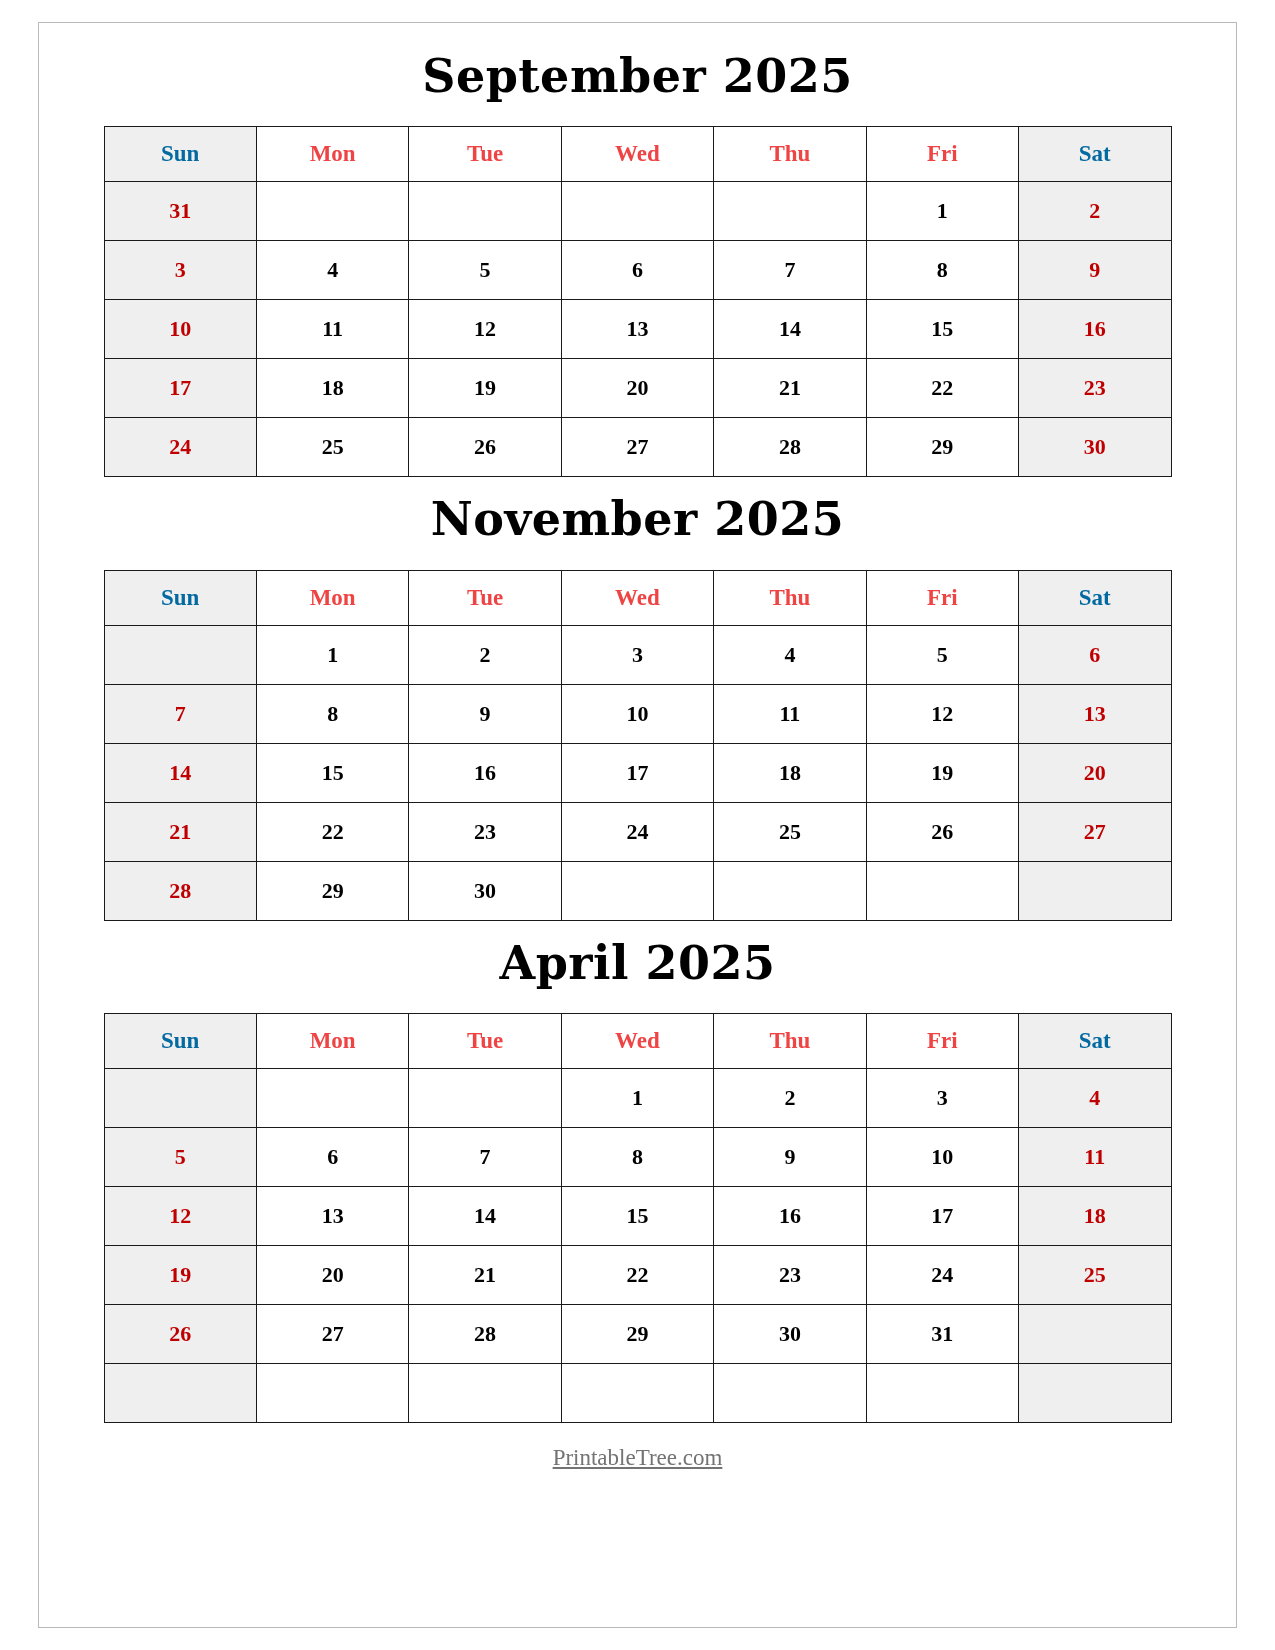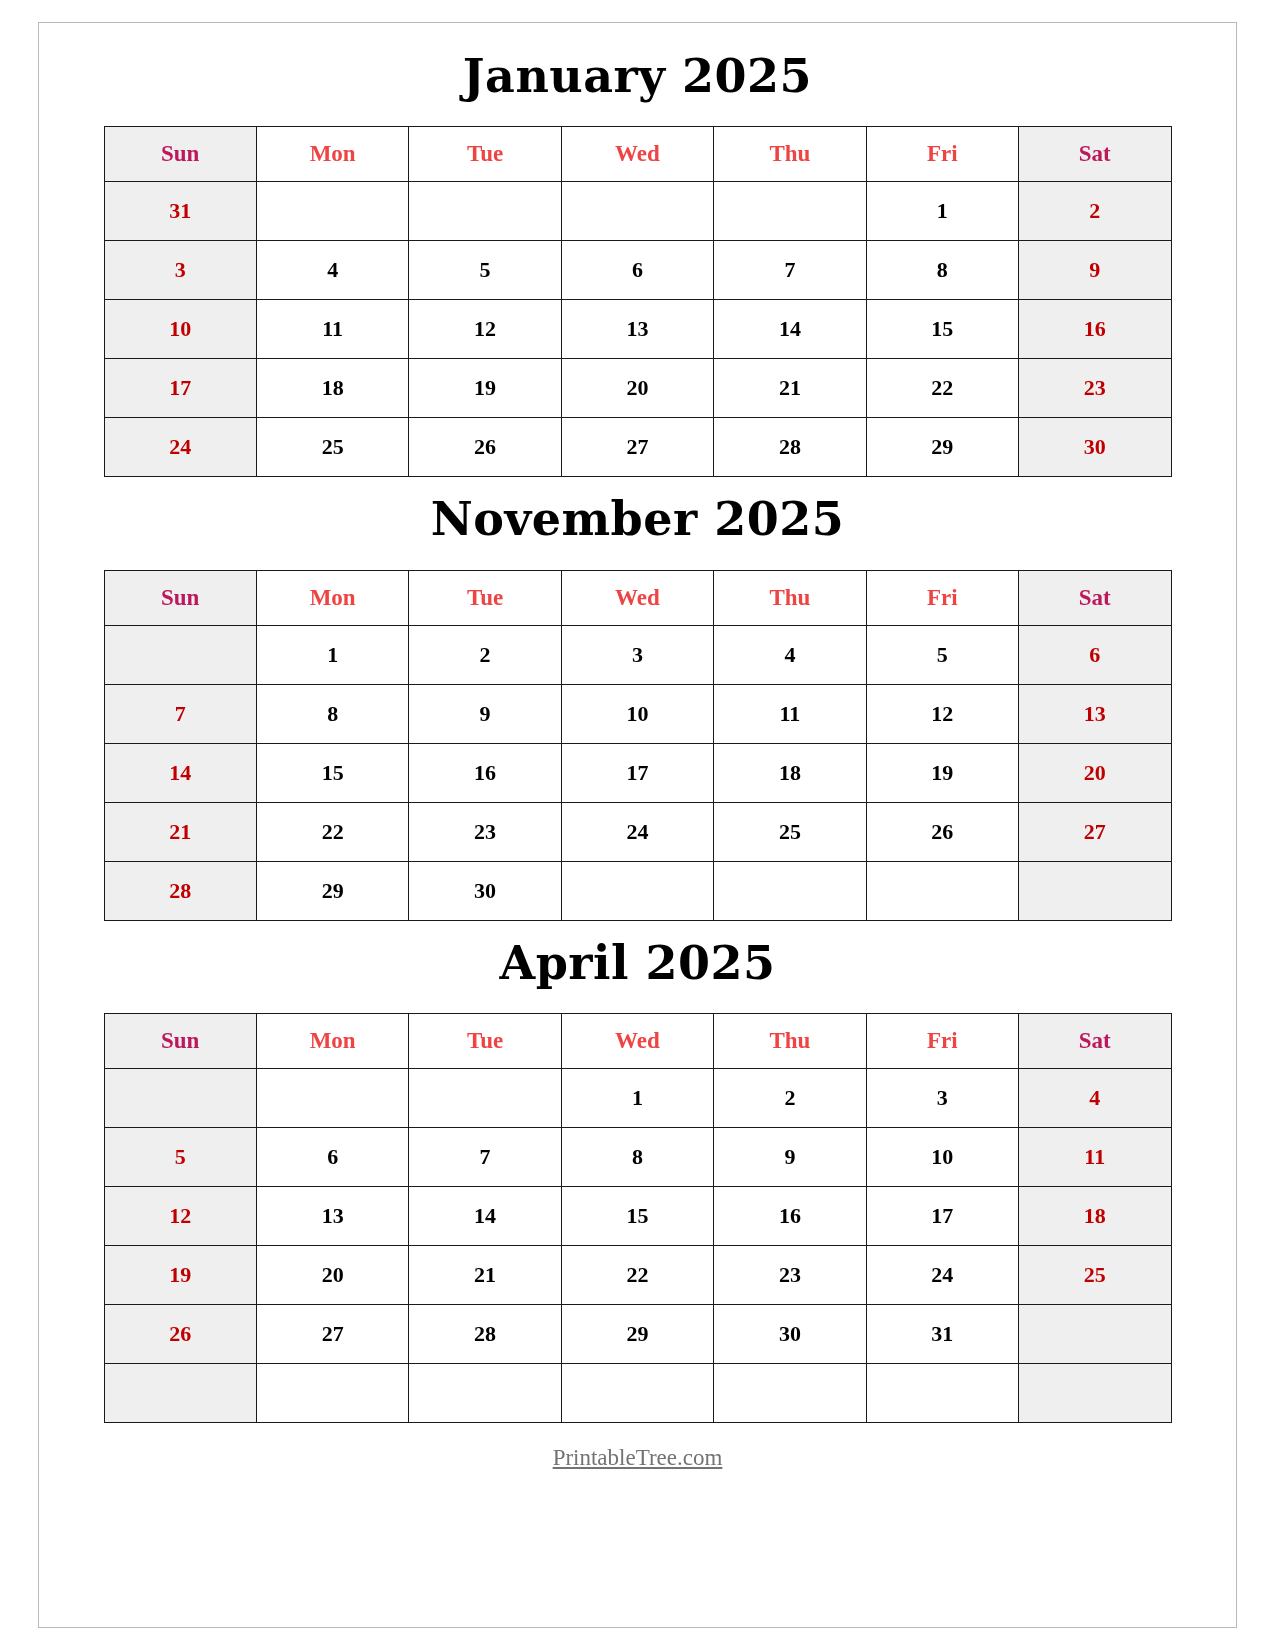--- a/index.html
+++ b/index.html
@@ -69,21 +69,21 @@
     font-size: 23px;
   }
   .weekend-col {
     background: #efefef;
     color: #c00000;
   }
   .wd-head {
     color: #ef4444;
   }
   .wd-head.weekend-col {
-    color: #be185d;
+    color: #0369a1;
   }
   .day {
     color: #000000;
   }
   .footer {
     text-align: center;
     margin-top: 22px;
   }
   .footer a {
     font-family: "Liberation Serif", serif;
@@ -93,21 +93,21 @@
   }
 </style>
 </head>
 <body>
 
 <div class="page">
   <div class="page-frame"></div>
   <div class="content">
 
     <div class="month-block">
-      <h1 class="month-title">January 2025</h1>
+      <h1 class="month-title">September 2025</h1>
       <table class="cal">
         <thead>
           <tr>
             <th class="wd-head weekend-col">Sun</th>
             <th class="wd-head">Mon</th>
             <th class="wd-head">Tue</th>
             <th class="wd-head">Wed</th>
             <th class="wd-head">Thu</th>
             <th class="wd-head">Fri</th>
             <th class="wd-head weekend-col">Sat</th>

